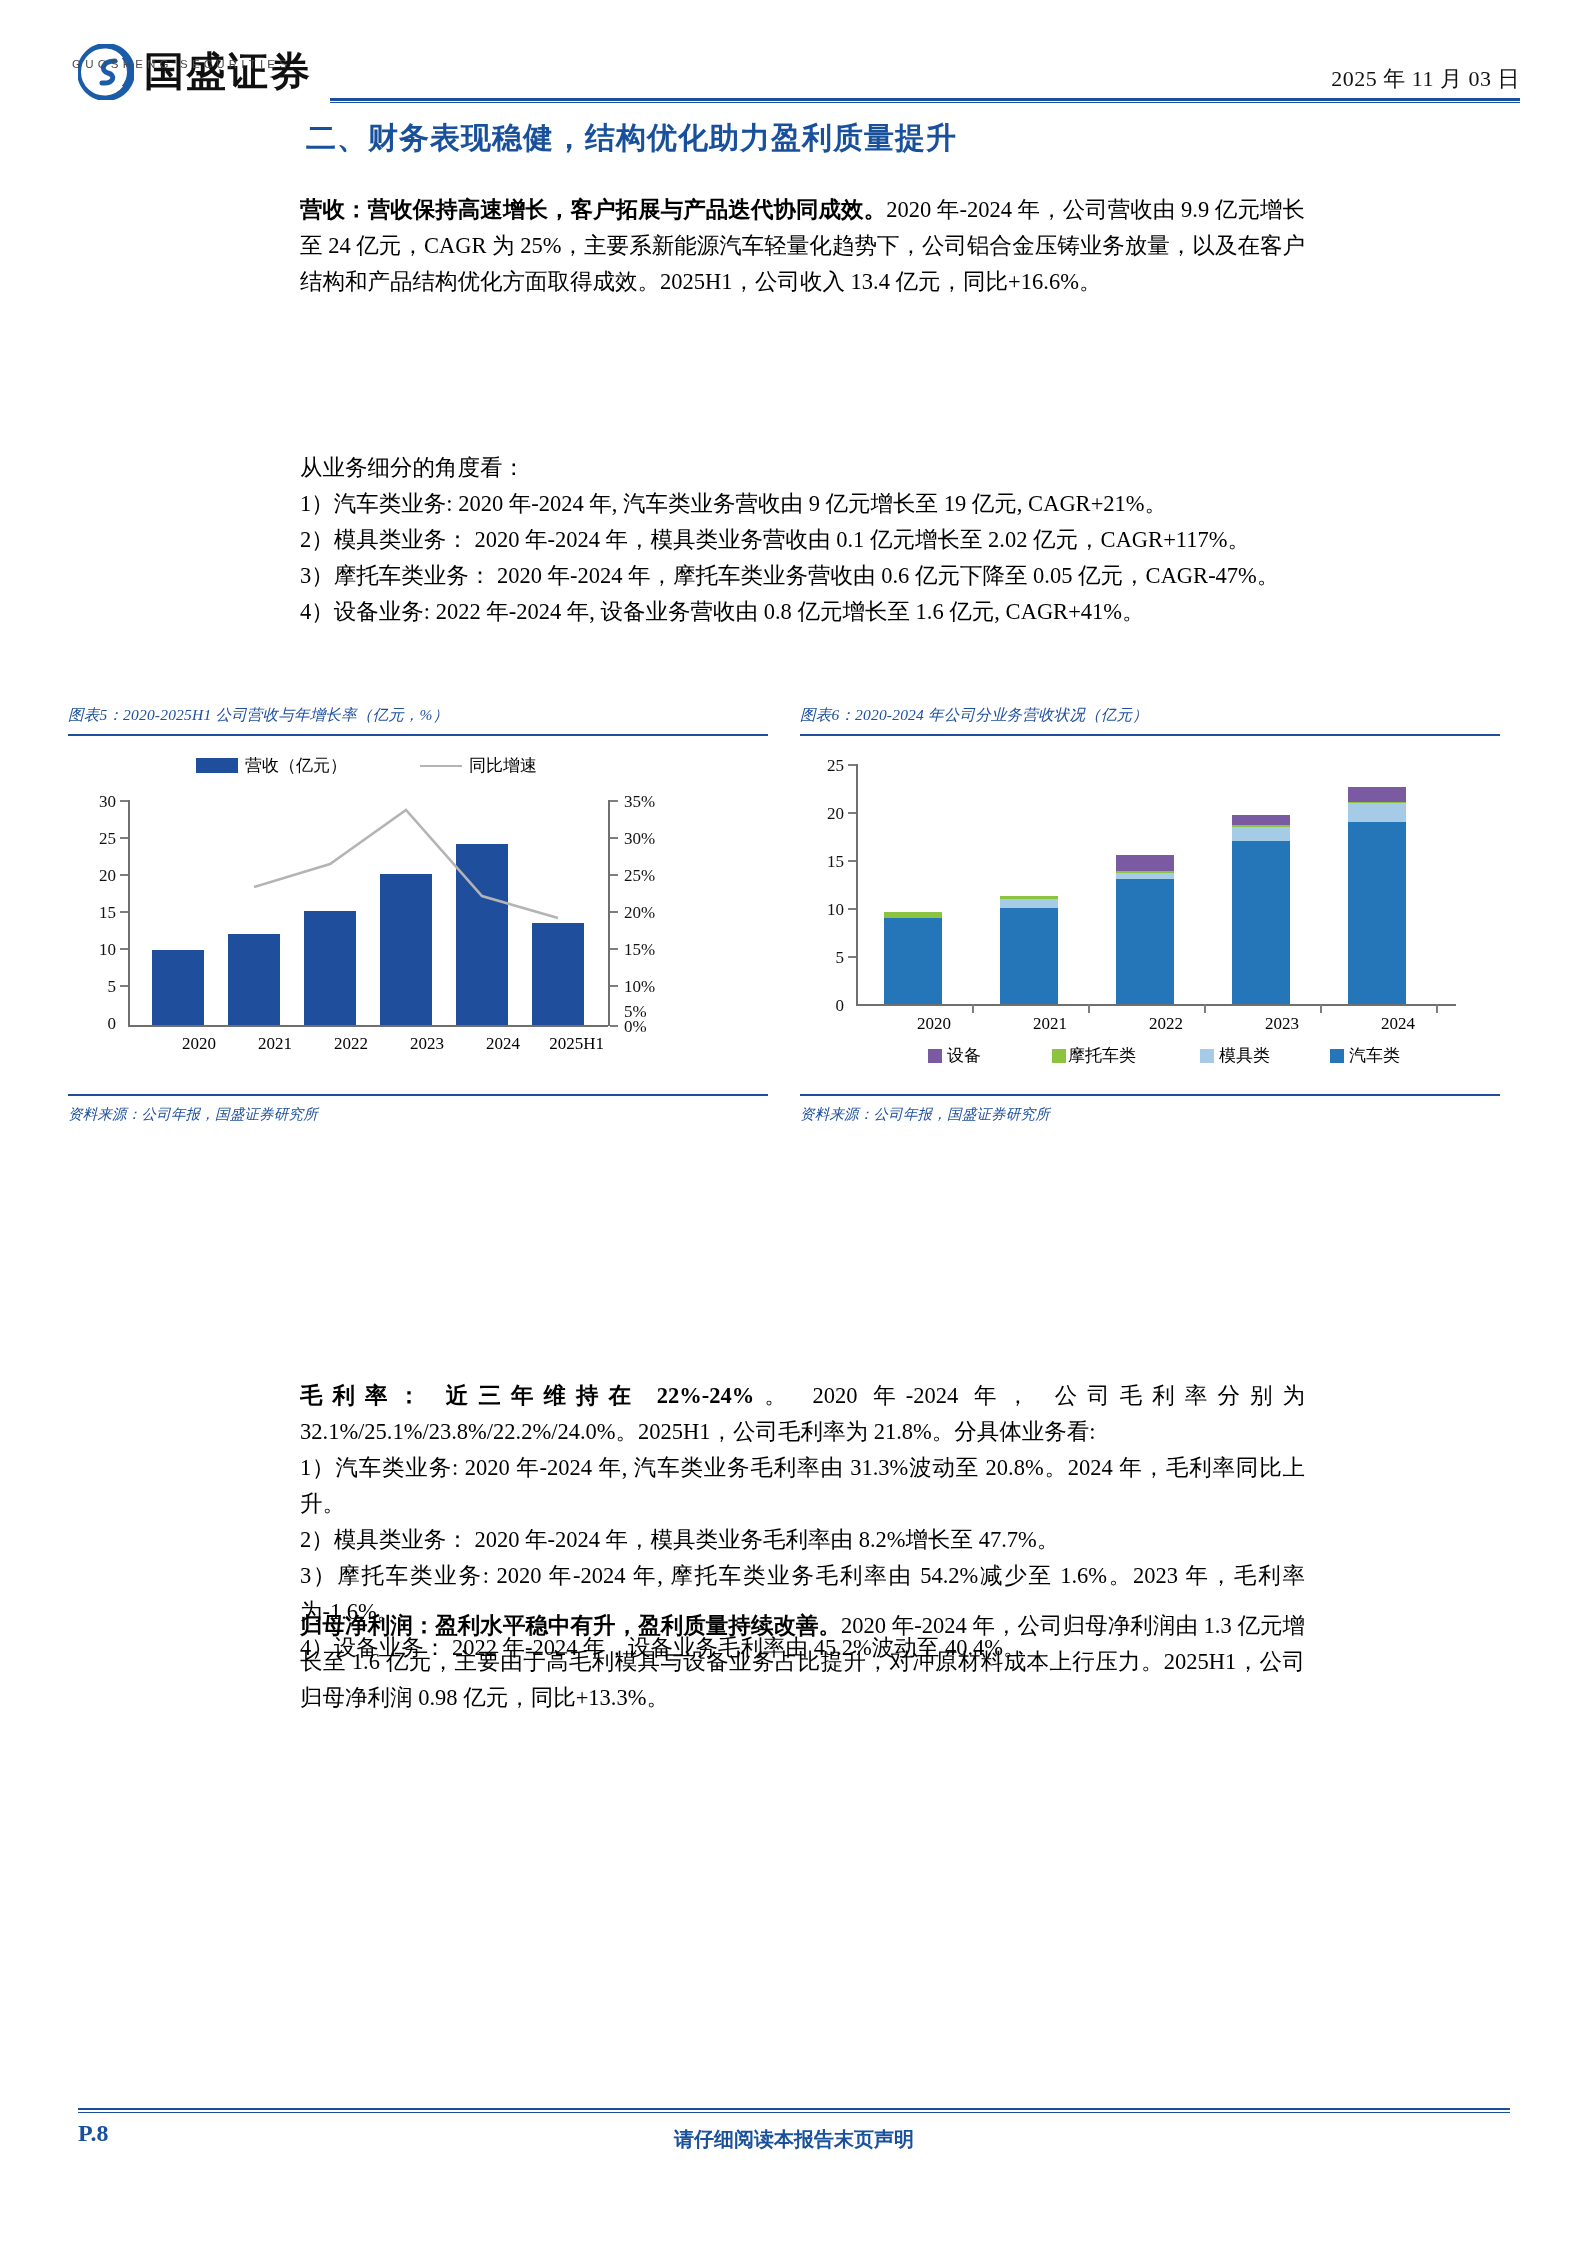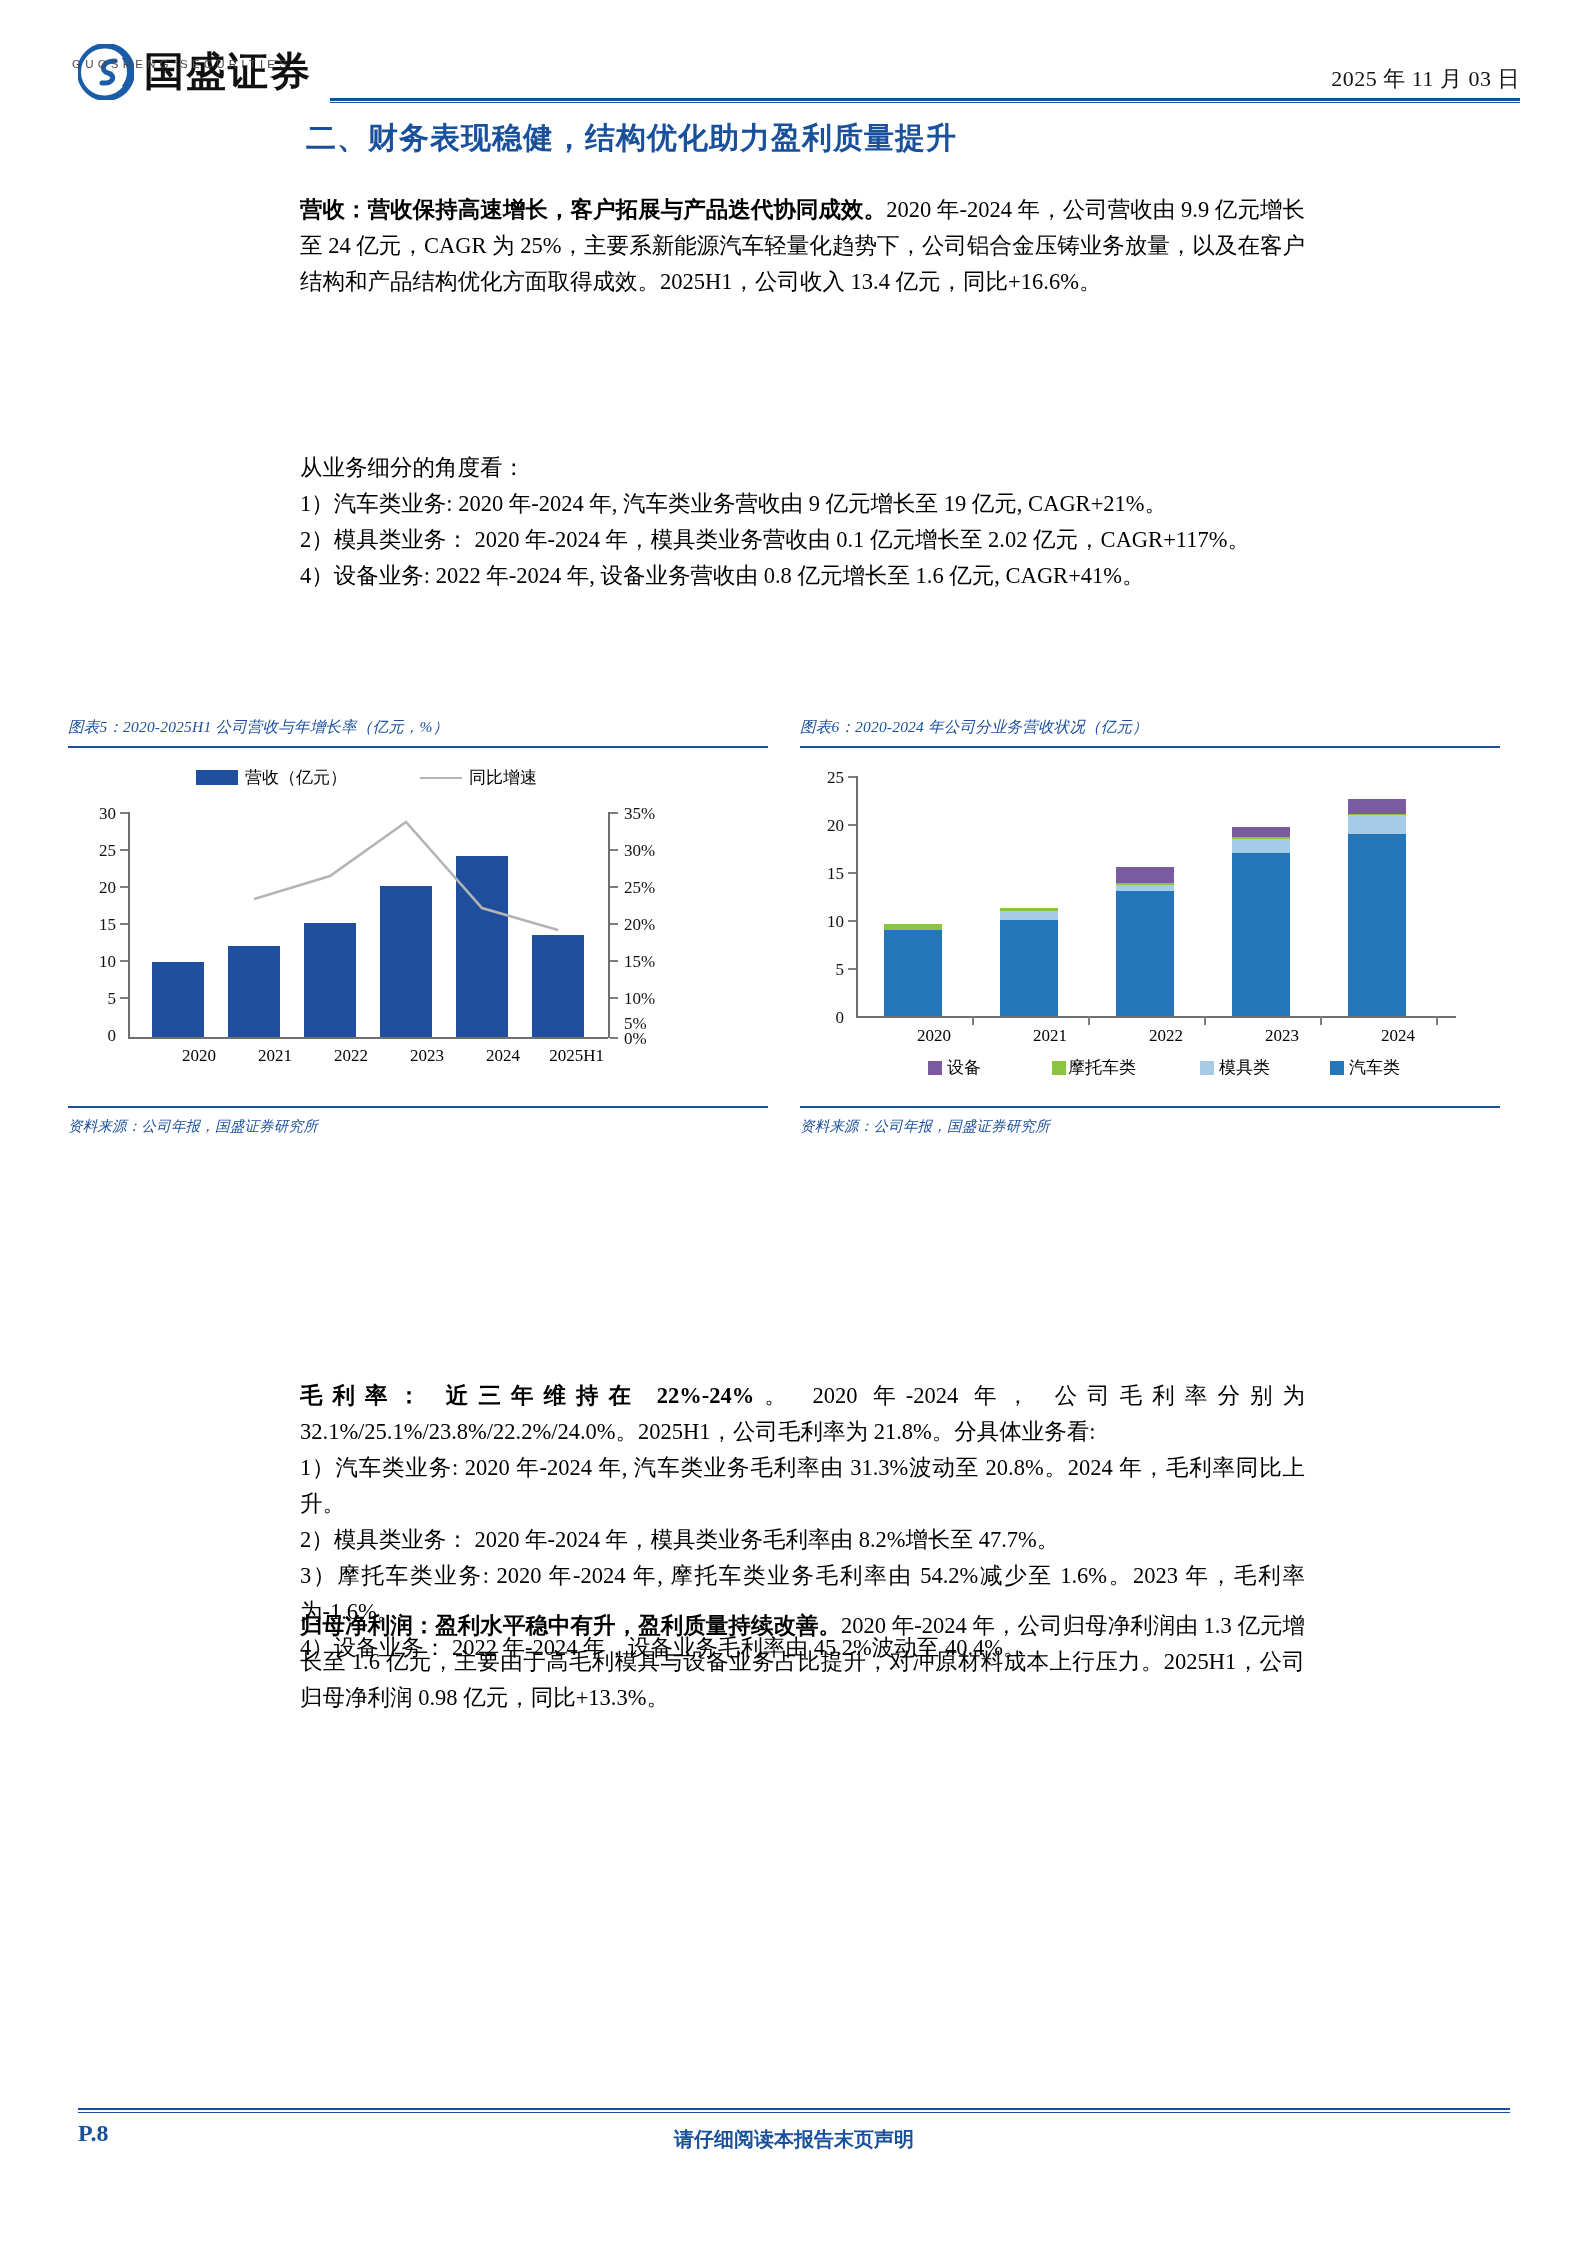--- a/index.html
+++ b/index.html
@@ -28,21 +28,21 @@
   .p{font-size:22.5px;line-height:36px;text-align:justify;color:#000;margin:0;}
   .p b{font-weight:700;}
   .blk1{top:192px;}
   .blk2{top:450px;}
   .blk3{top:1378px;}
   .blk4{top:1608px;}
   .p + .p{margin-top:0;}
 
   
   .fig{position:absolute;}
-  .fig-cap{font-size:15.5px;font-style:italic;color:#1d4f9e;font-family:"Liberation Serif",serif;letter-spacing:.2px;margin-top:12px;}
+  .fig-cap{font-size:15.5px;font-style:italic;color:#1d4f9e;font-family:"Liberation Serif",serif;letter-spacing:.2px;}
   .fig-top-rule{height:2px;background:#1d4f9e;}
   .fig-bot-rule{height:2px;background:#1d4f9e;}
   .fig-src{font-size:14.5px;font-style:italic;color:#1d4f9e;letter-spacing:.2px;}
 
   #fig5{left:68px;top:705px;width:700px;}
   #fig6{left:800px;top:705px;width:700px;}
   .fig-plot{position:relative;height:330px;}
 
   
   .ax{position:absolute;font-size:17px;color:#111;font-family:"Liberation Serif",serif;}
@@ -90,20 +90,21 @@
   <div class="sec-title">二、财务表现稳健，结构优化助力盈利质量提升</div>
 
   <div class="col blk1">
     <p class="p"><b>营收：营收保持高速增长，客户拓展与产品迭代协同成效。</b><span>2020 年-2024 年，公司营收由 9.9 亿元增长至 24 亿元，CAGR 为 25%，主要系新能源汽车轻量化趋势下，公司铝合金压铸业务放量，以及在客户结构和产品结构优化方面取得成效。2025H1，公司收入 13.4 亿元，同比+16.6%。</span></p>
   </div>
 
   <div class="col blk2">
     <p class="p">从业务细分的角度看：</p>
     <p class="p">1）汽车类业务: 2020 年-2024 年, 汽车类业务营收由 9 亿元增长至 19 亿元, CAGR+21%。</p>
     <p class="p">2）模具类业务： 2020 年-2024 年，模具类业务营收由 0.1 亿元增长至 2.02 亿元，CAGR+117%。</p>
+    <p class="p">3）摩托车类业务： 2020 年-2024 年，摩托车类业务营收由 0.6 亿元下降至 0.05 亿元，CAGR-47%。</p>
     <p class="p">4）设备业务: 2022 年-2024 年, 设备业务营收由 0.8 亿元增长至 1.6 亿元, CAGR+41%。</p>
   </div>
 
   <div class="fig" id="fig5">
     <div class="fig-cap">图表5：2020-2025H1 公司营收与年增长率（亿元，%）</div>
     <div class="fig-top-rule" style="margin-top:8px;"></div>
 
     <div class="fig-plot">
 
       <div class="lg" style="left:128px;top:18px;">

